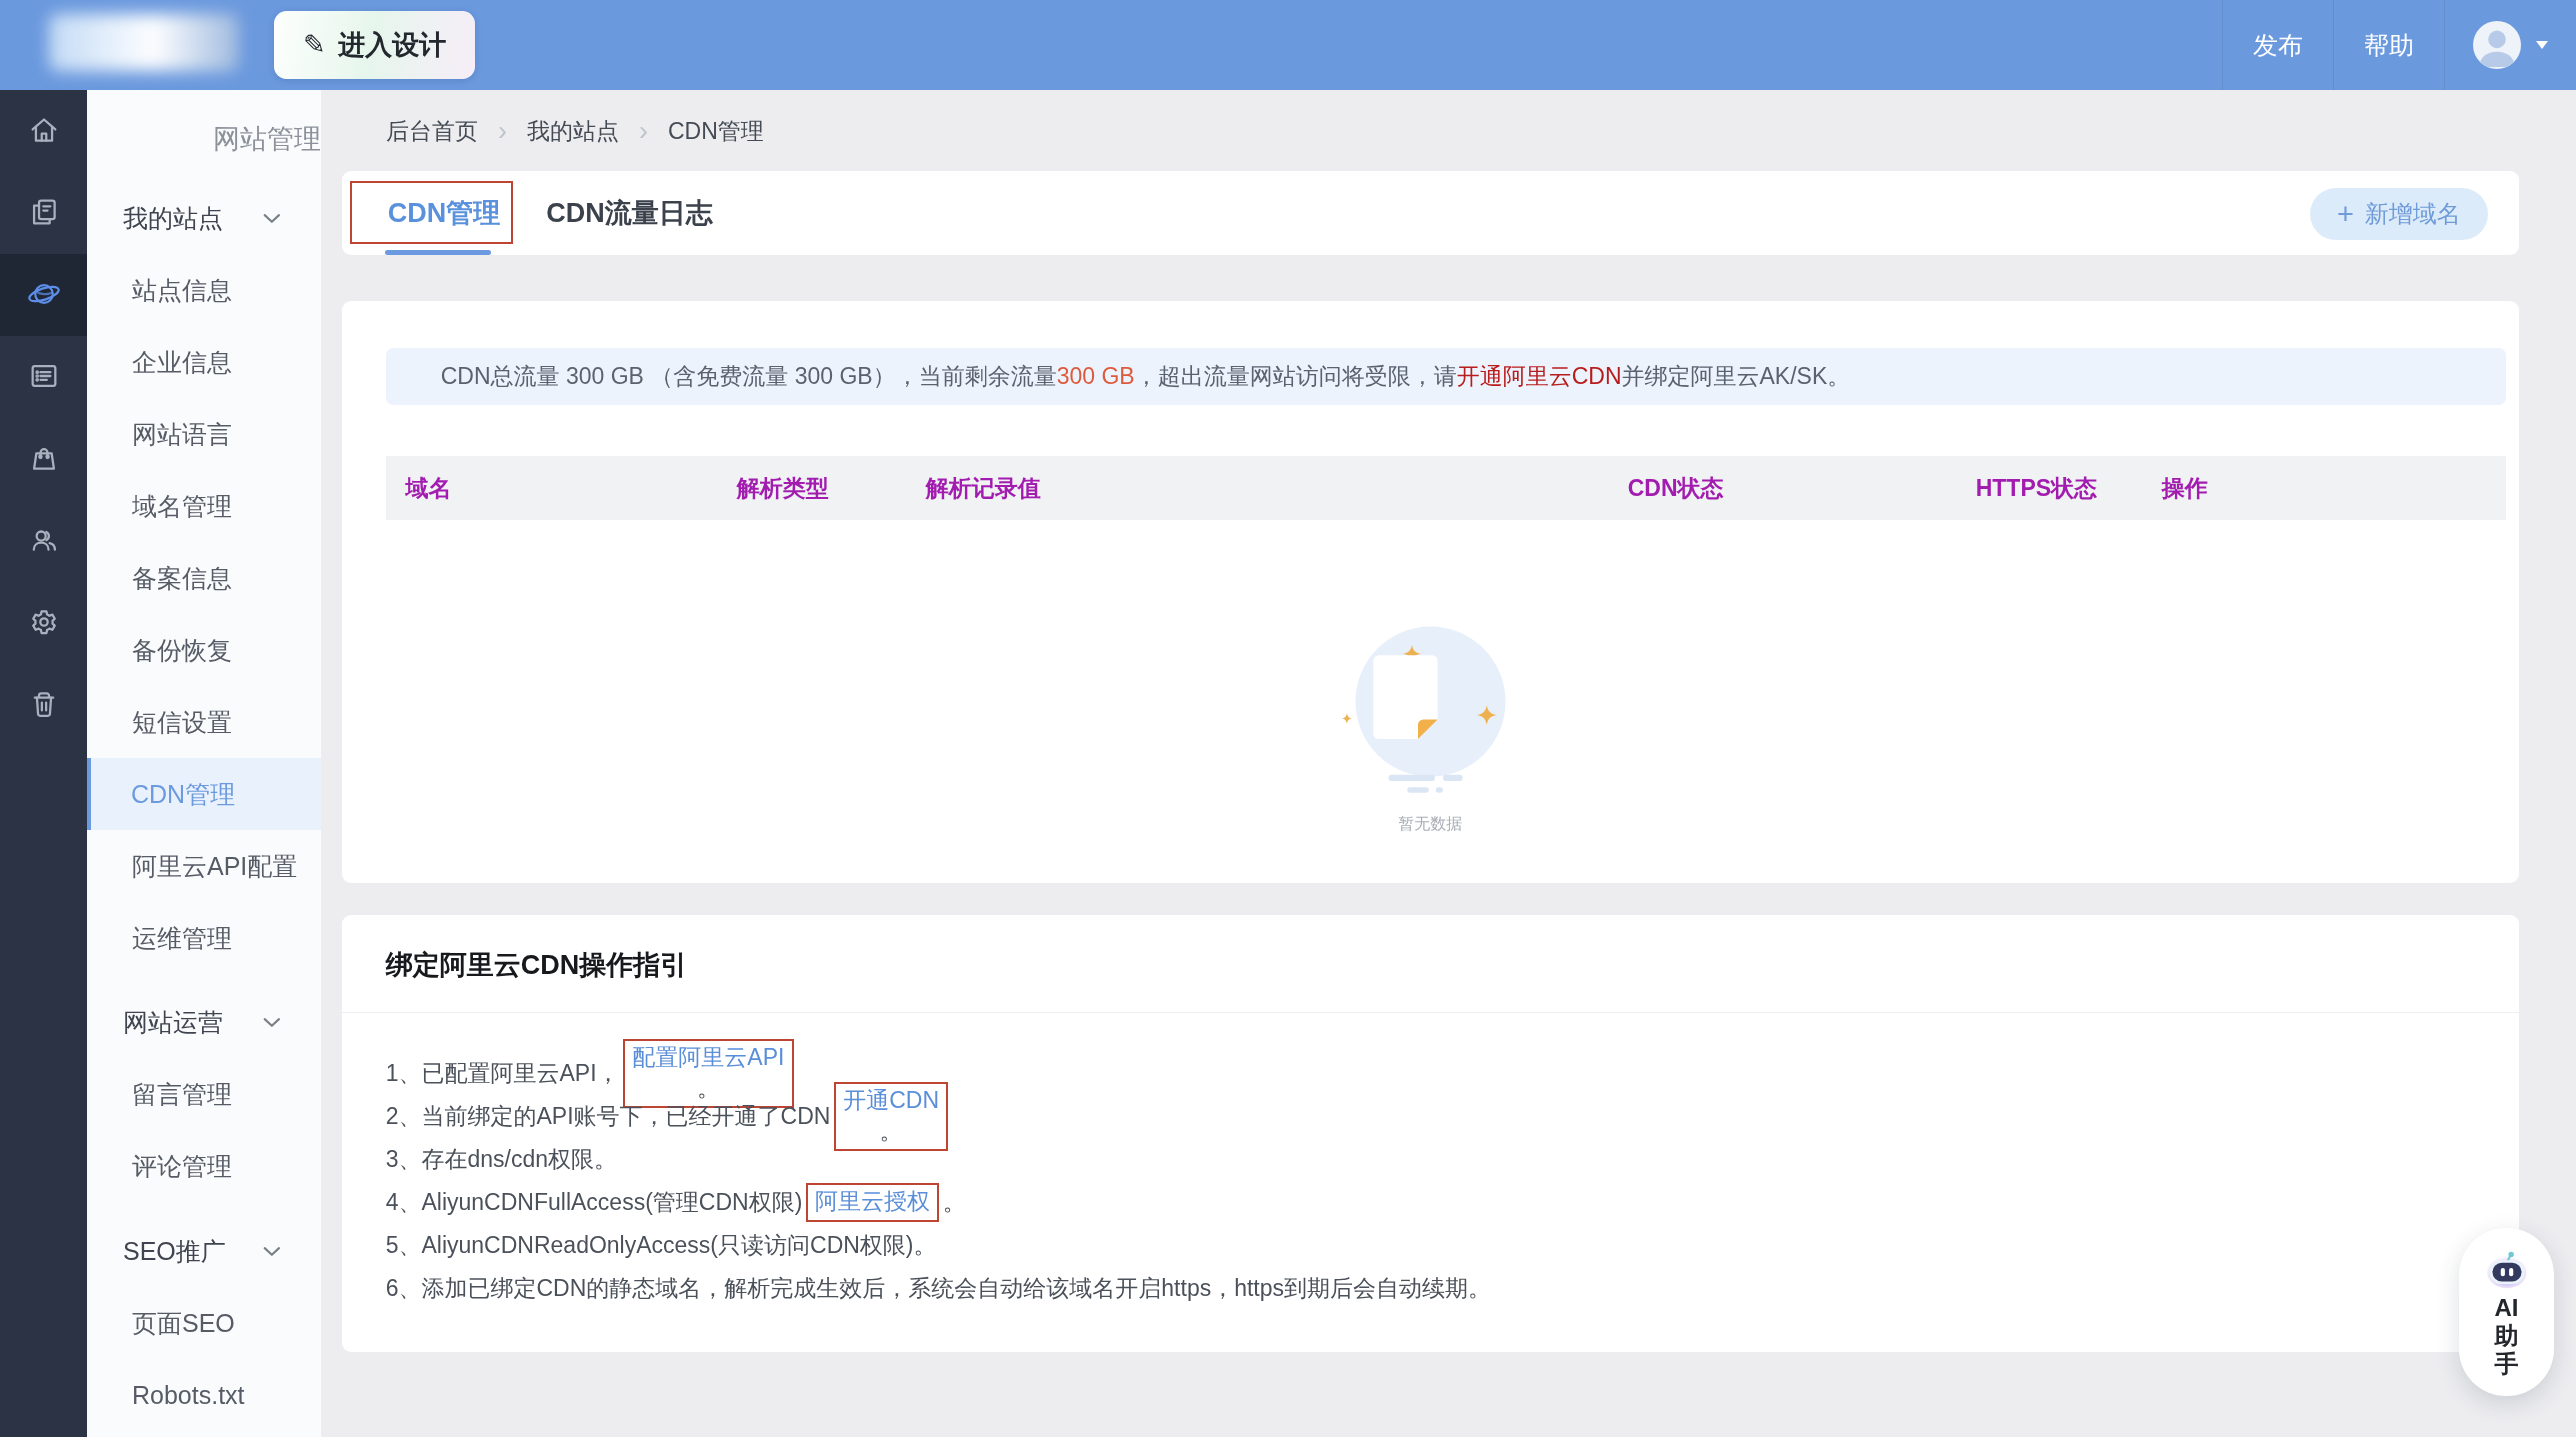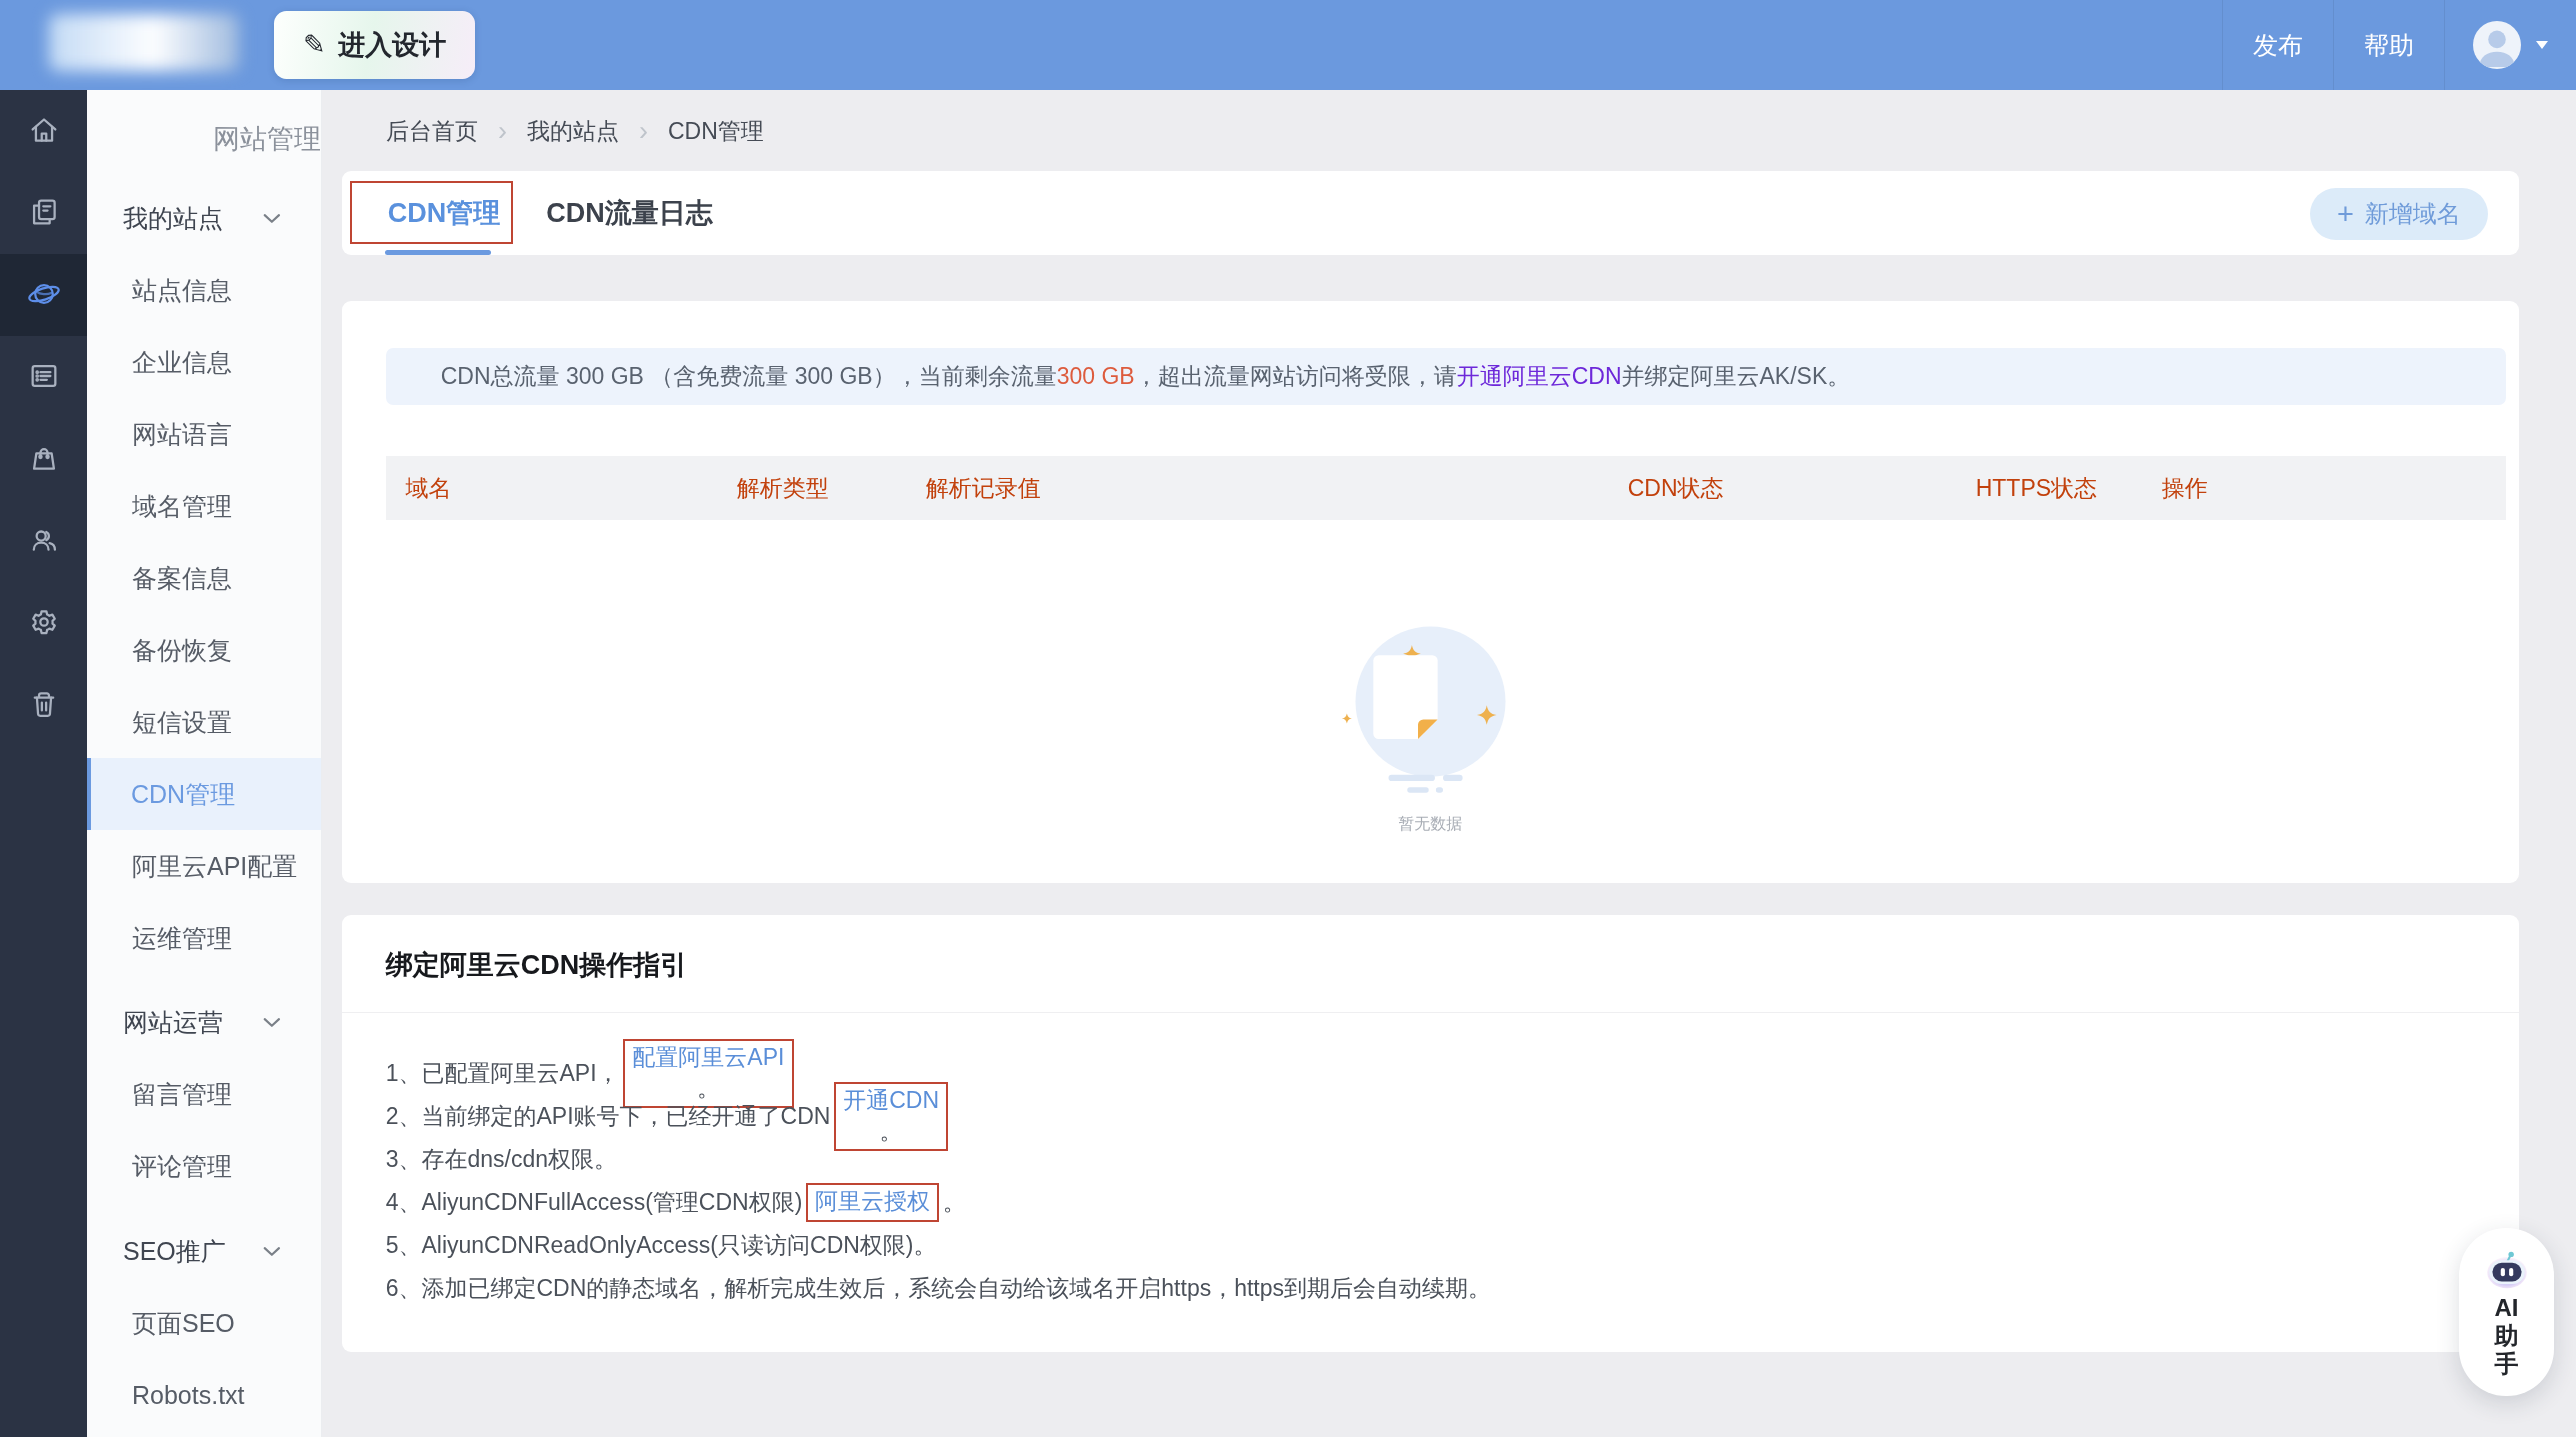--- a/index.html
+++ b/index.html
@@ -54,23 +54,23 @@
   .anno-box { position:absolute; border:2.7px solid #bf4533; pointer-events:none; }
   .tab-redbox { left:8px; top:9.8px; width:163px; height:63px; }
   .add-domain { position:absolute; right:31px; top:17px; height:52px; border-radius:26px; background:#dcebf9; color:#6f9bd9;
     display:flex; align-items:center; gap:10.7px; padding:0 27px; font-size:24px; cursor:pointer; }
   .add-domain .plus { font-size:29px; font-weight:400; line-height:1; }
 
   .main-card { left:19.7px; top:211px; width:2177px; height:582px; }
   .notice { position:absolute; left:44px; right:12.5px; top:47px; height:57px; background:#edf3fc; border-radius:7.2px;
     display:flex; align-items:center; padding-left:55px; font-size:23px; color:#59626f; }
   .notice .warn { color:#dd5b3d; }
-  .notice .nlink { color:#6d28d9; cursor:pointer; }
+  .notice .nlink { color:#b91c1c; cursor:pointer; }
   .thead { position:absolute; left:44px; right:12.5px; top:155px; height:64px; background:#f1f2f4; display:flex; align-items:center;
-    font-size:23px; font-weight:400; color:#c2410c; }
+    font-size:23px; font-weight:700; color:#a21caf; }
   .th { flex:0 0 auto; }
   .th:first-child { padding-left:19.7px; }
   .th:last-child { flex:1 1 auto; }
   .empty-wrap { position:absolute; left:0; right:0; top:322px; text-align:center; }
   .empty-label { font-size:16px; color:#a8adb5; margin-top:3.6px; }
 
   .guide-card { left:19.7px; top:825px; width:2177px; height:437px; }
   .guide-title { padding:32px 0 0 44px; font-size:27px; font-weight:700; color:#17191d; }
   .guide-divider { margin-top:29px; border-top:1.8px solid #efeff1; }
   .guide-list { padding:39px 16px 0 44px; list-style:none; }

